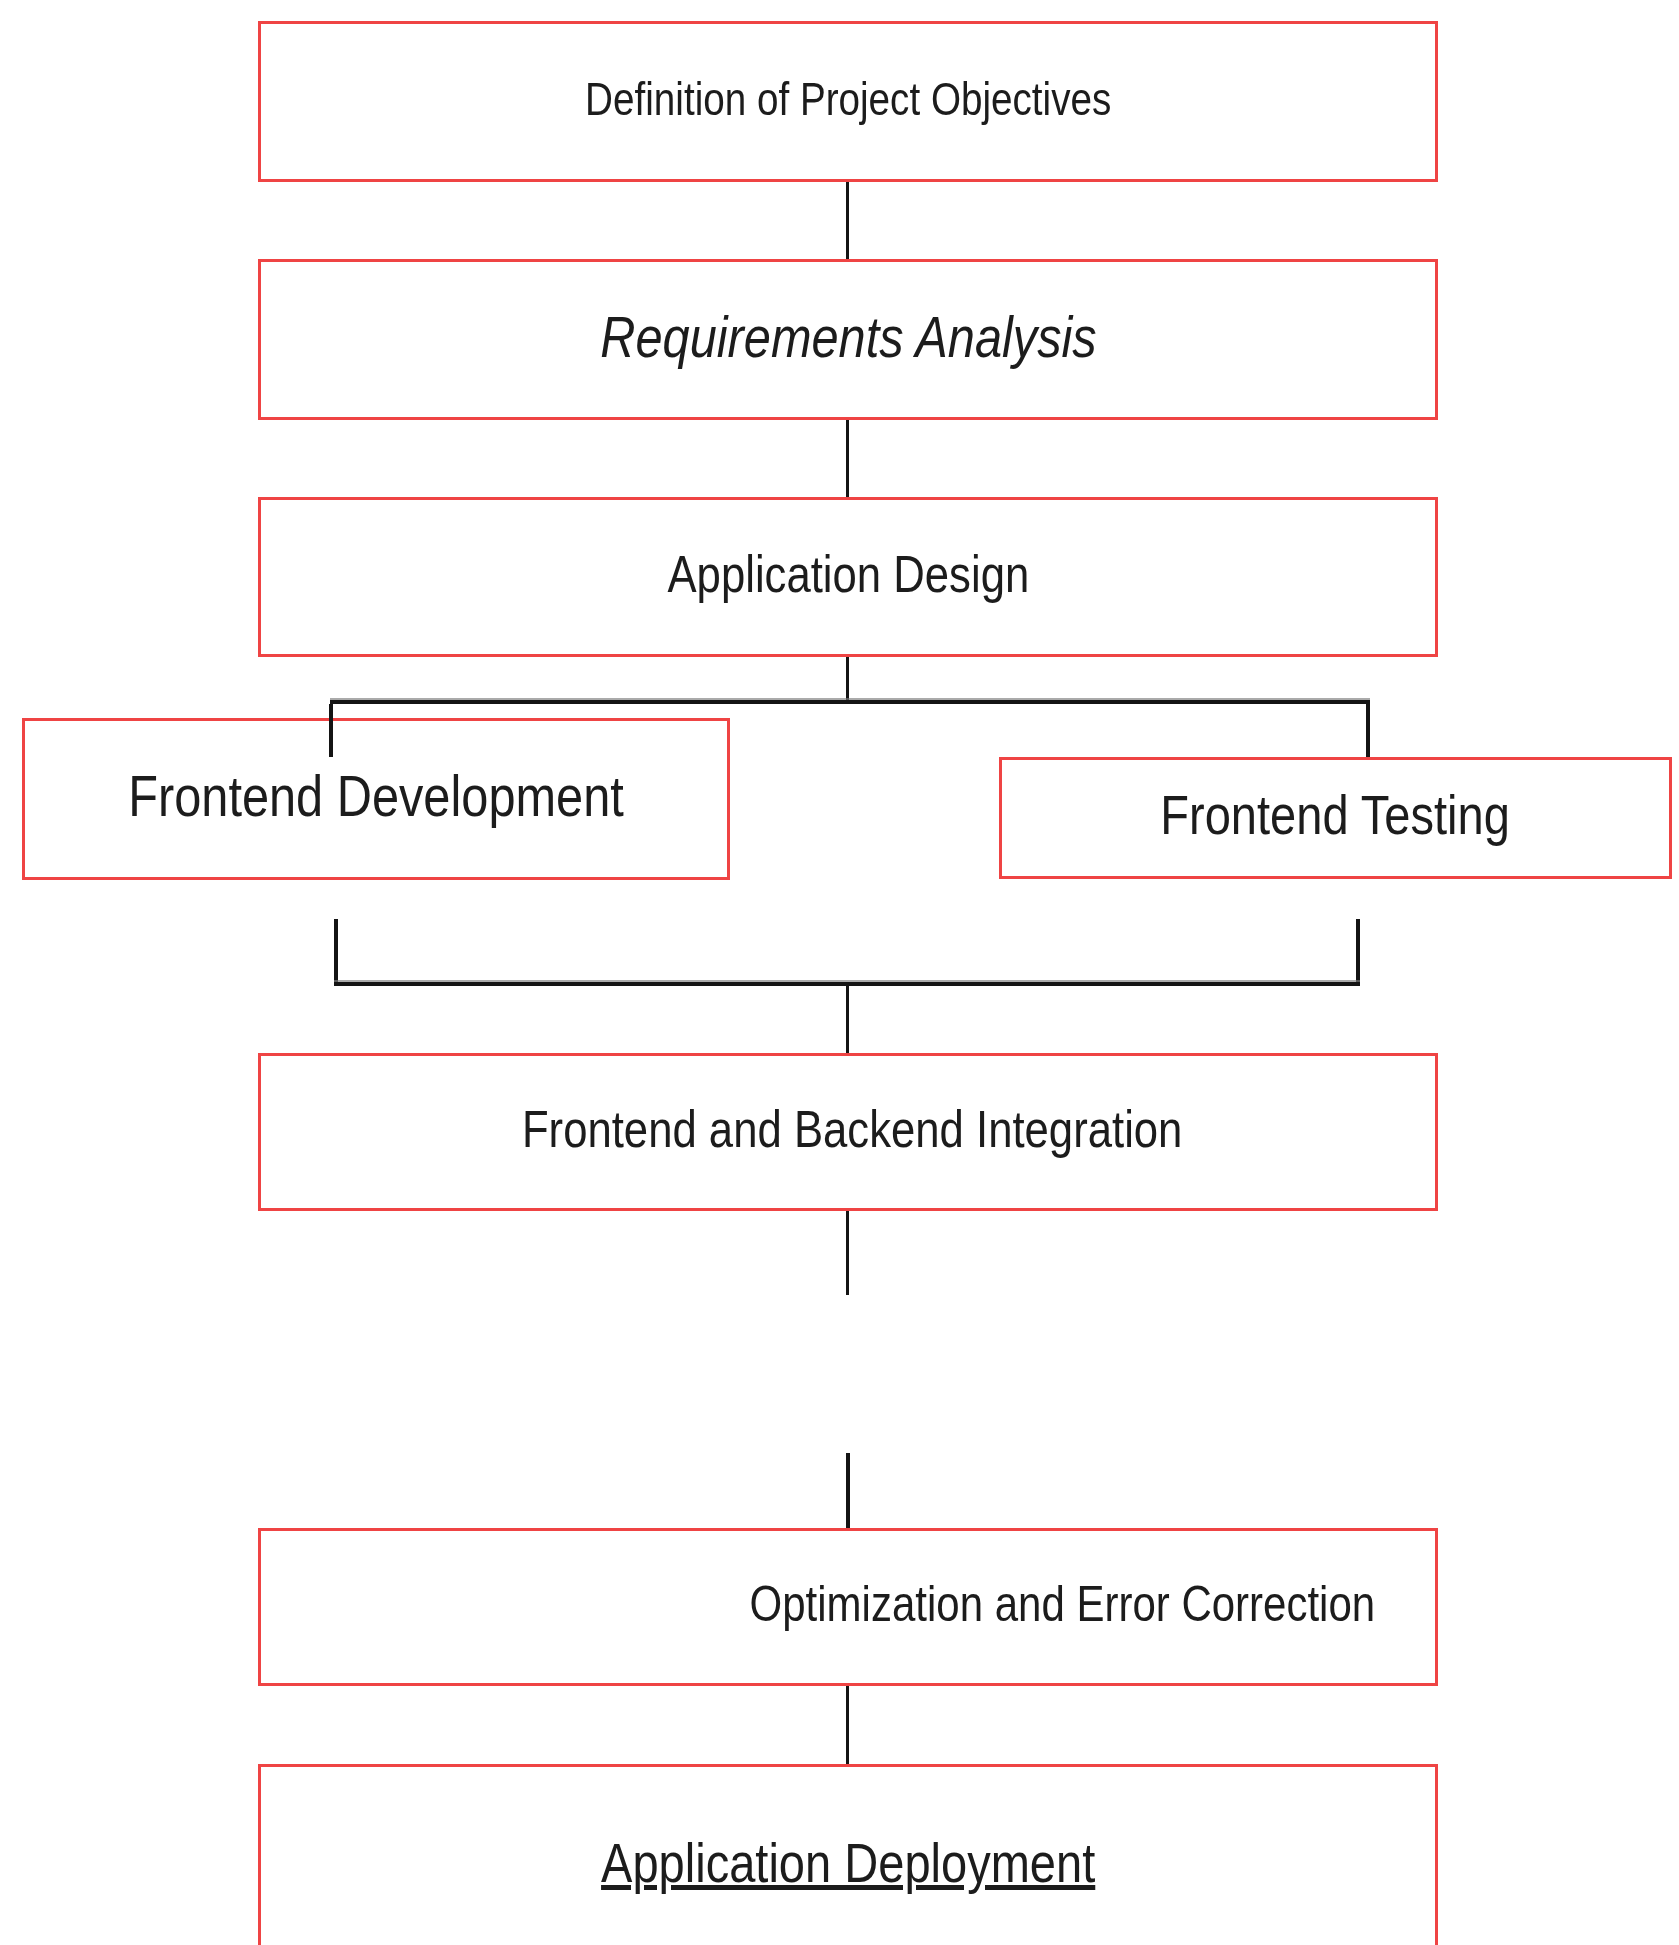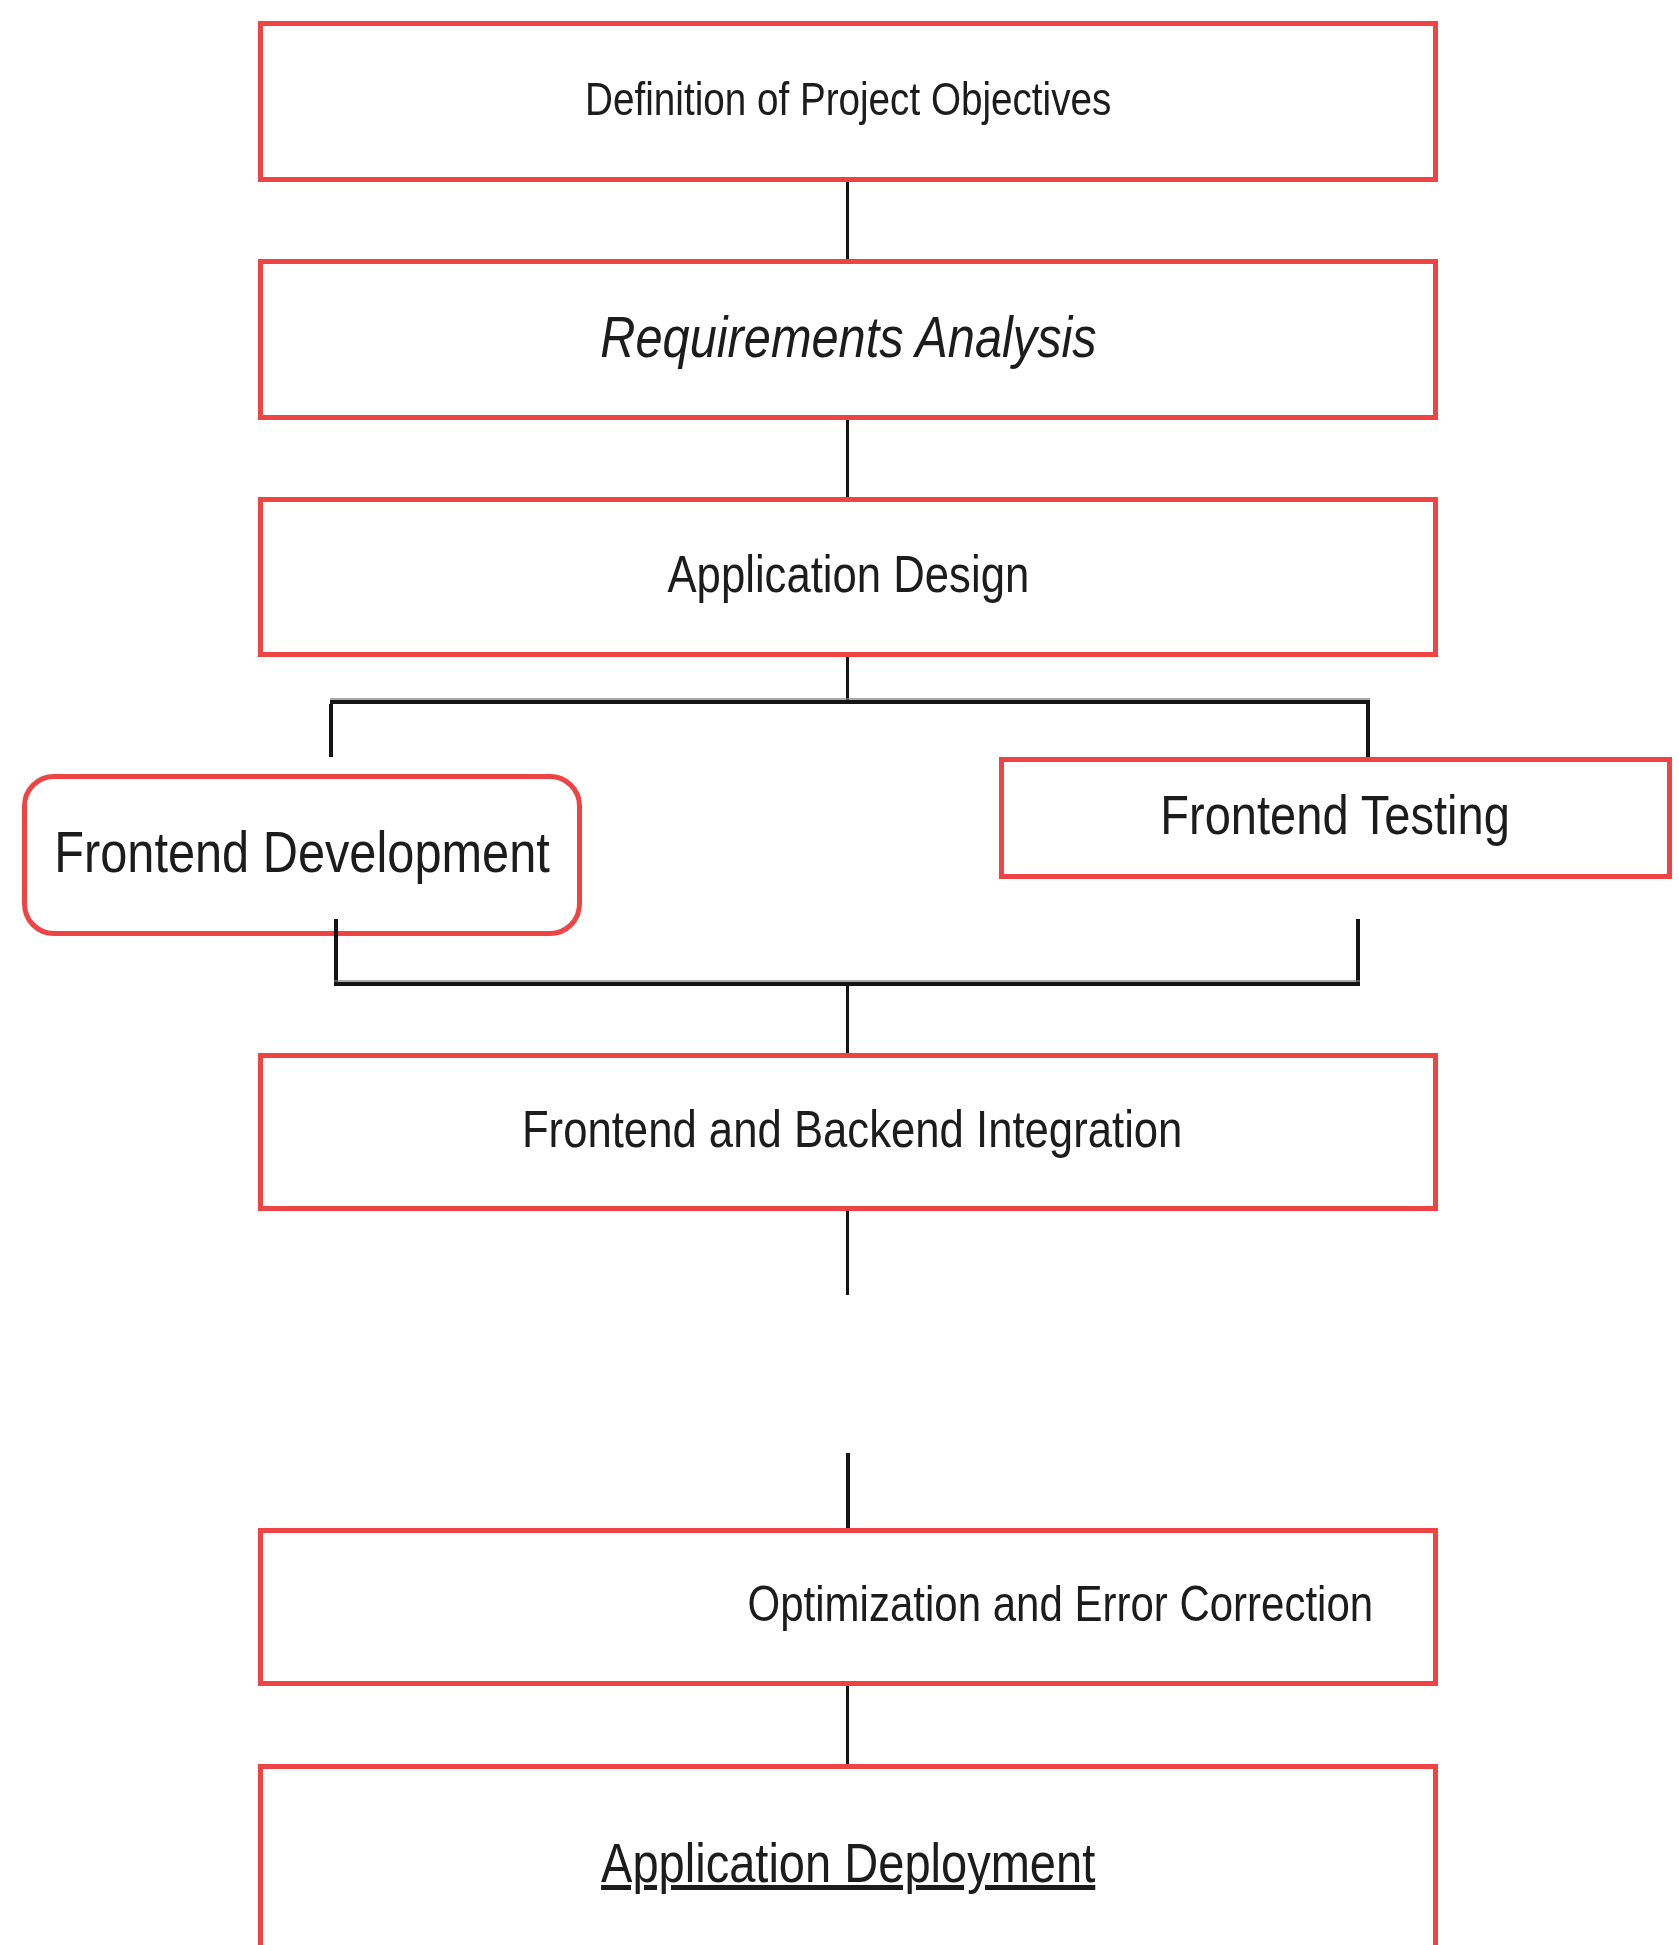--- a/index.html
+++ b/index.html
@@ -11,39 +11,39 @@
     position: relative;
     width: 1679px;
     height: 1945px;
     background: #ffffff;
     font-family: "Liberation Sans", "DejaVu Sans", sans-serif;
     overflow: hidden;
   }
   .node {
     position: absolute;
     box-sizing: border-box;
-    border: 5px solid #ef4444;
+    border: 3px solid #ef4444;
     background: #ffffff;
     display: flex;
     align-items: center;
     justify-content: center;
     color: #1c1c1c;
   }
   .node .lbl {
     display: inline-block;
     transform: scaleX(0.84);
     white-space: nowrap;
     line-height: 1;
     padding-bottom: 6px;
   }
   
   .n1 { left: 258px;  top: 21px;   width: 1180px; height: 161px; font-size: 46px; }
   .n2 { left: 258px;  top: 259px;  width: 1180px; height: 161px; font-size: 58px; font-style: italic; }
   .n3 { left: 258px;  top: 497px;  width: 1180px; height: 160px; font-size: 52px; align-items: center; }
-  .n4 { left: 22px;   top: 774px;  width: 560px;  height: 162px; font-size: 58px; border-radius: 32px; }
+  .n4 { left: 22px;   top: 718px;  width: 708px;  height: 162px; font-size: 58px; }
   .n5 { left: 999px;  top: 757px;  width: 673px;  height: 122px; font-size: 56px; }
   .n6 { left: 258px;  top: 1053px; width: 1180px; height: 158px; font-size: 52px; padding-left: 8px; }
   .n7 { left: 258px;  top: 1295px; width: 1180px; height: 158px; font-size: 48px; }
   .n8 { left: 258px;  top: 1528px; width: 1180px; height: 158px; font-size: 50px; justify-content: flex-end; }
   .n9 { left: 258px;  top: 1764px; width: 1180px; height: 204px; font-size: 56px; text-decoration: underline; }
 
   .line {
     position: absolute;
     background: #141414;
   }

